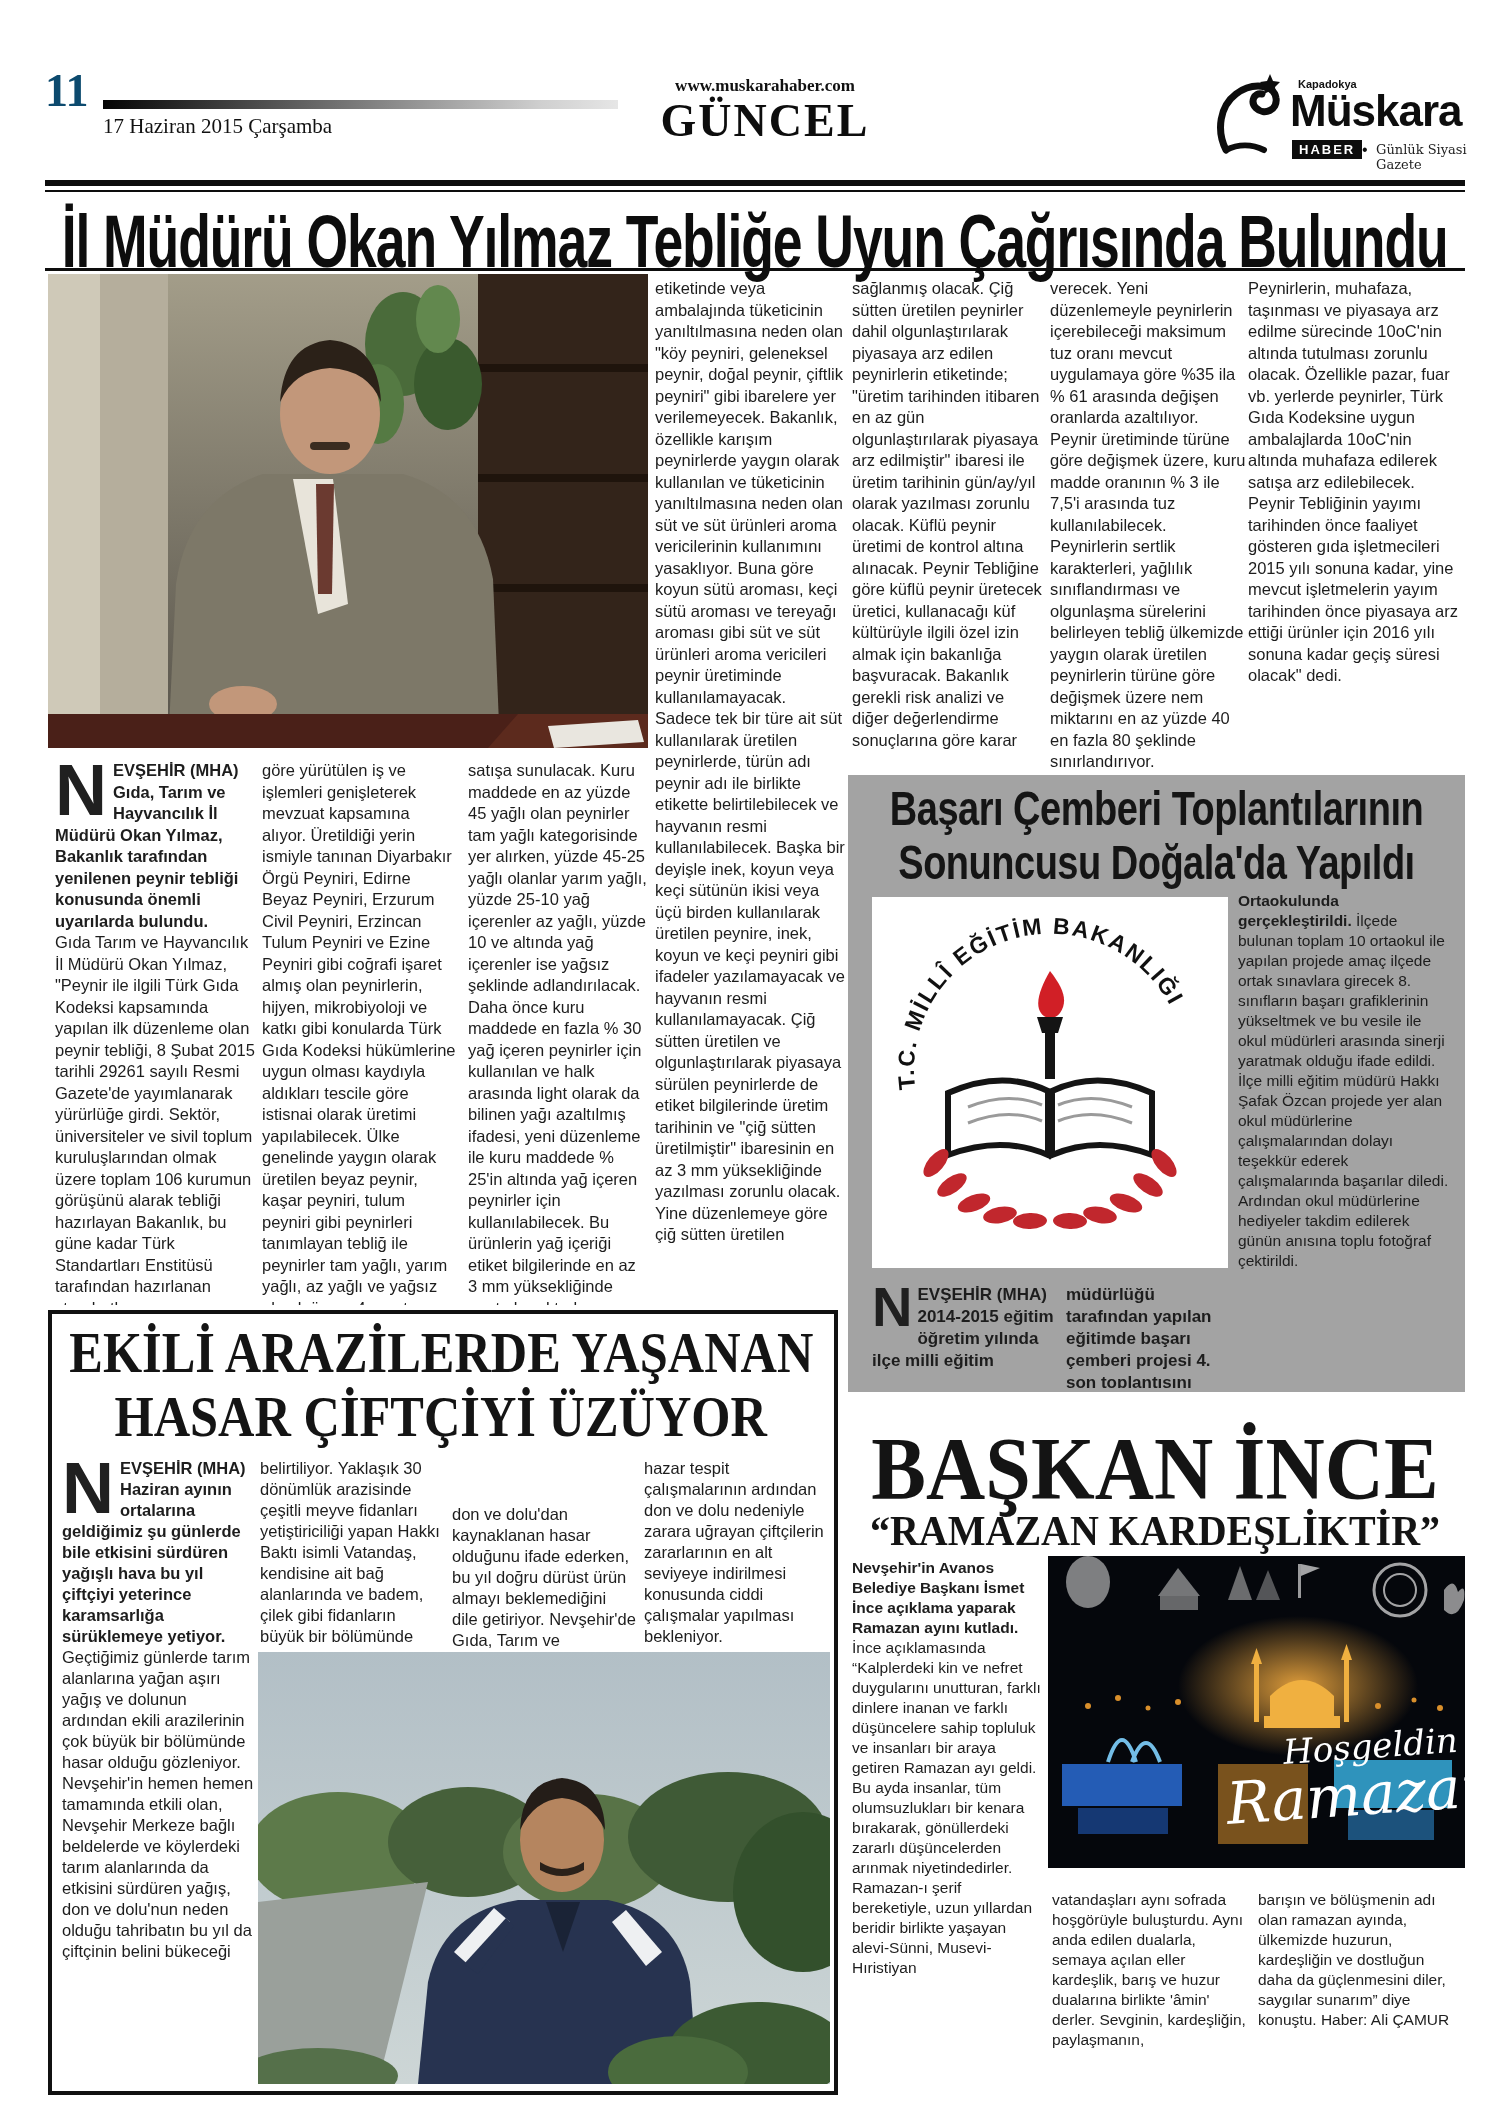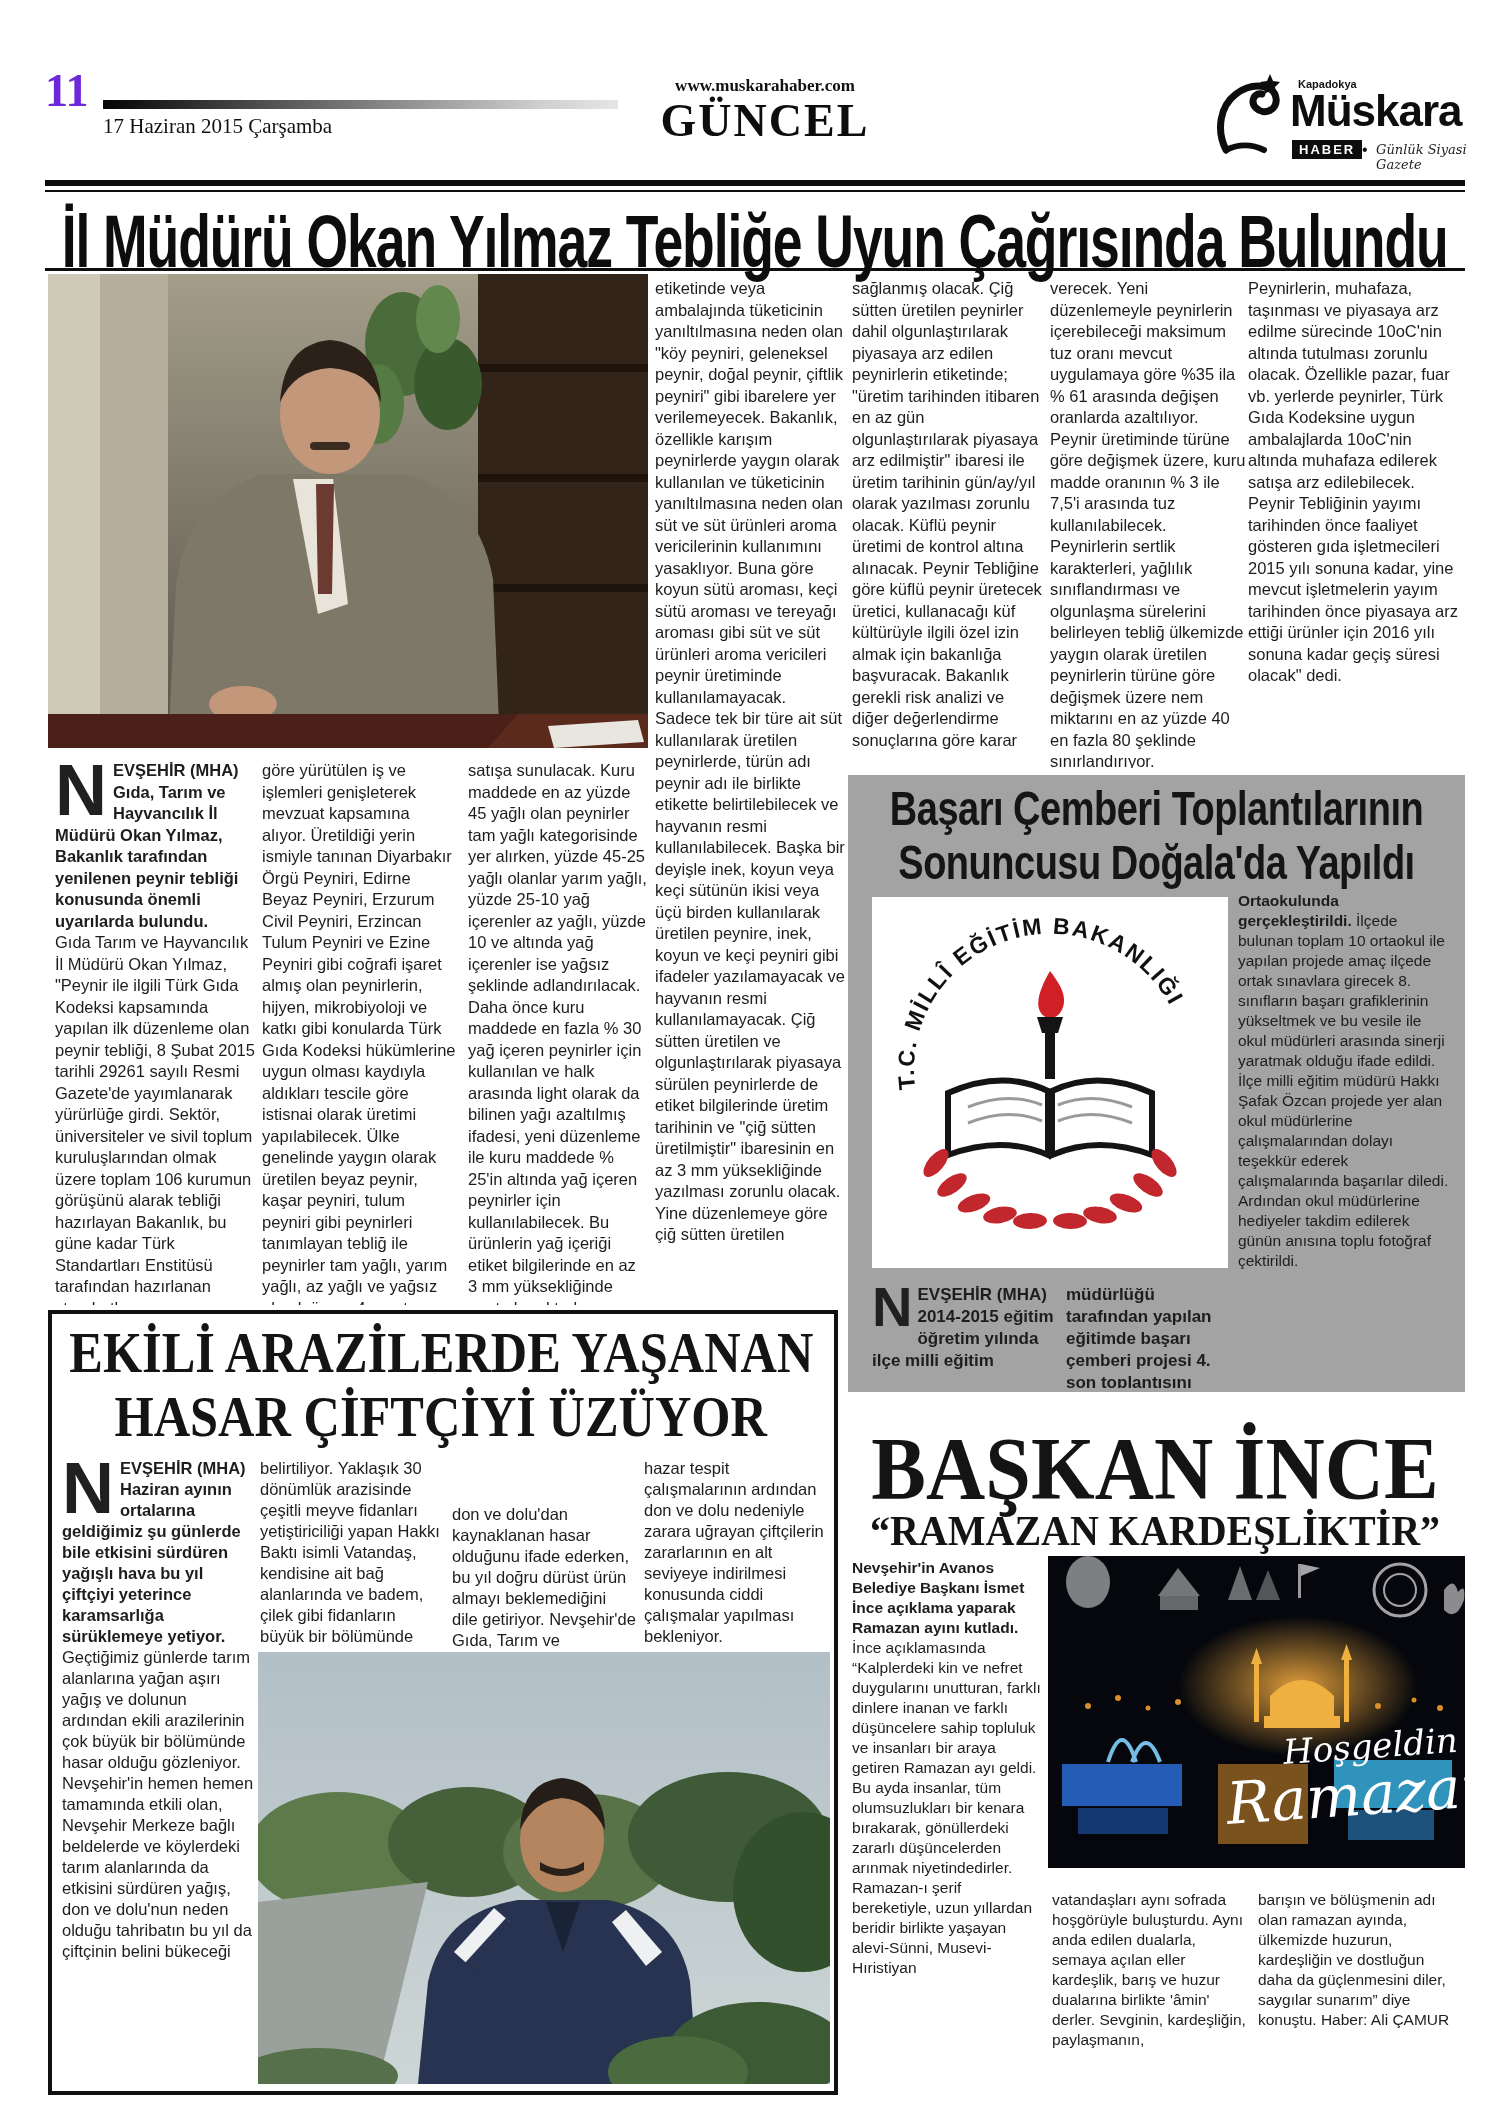--- a/index.html
+++ b/index.html
@@ -1,29 +1,29 @@
 <!DOCTYPE html>
 <html><head>
 <meta charset="utf-8">
 <style>
   html,body{margin:0;padding:0;background:#e8e8e8;}
   .page{position:relative;width:1500px;height:2109px;background:#ffffff;overflow:hidden;
         font-family:"Liberation Sans",sans-serif;color:#1c1c1c;}
   .abs{position:absolute;}
   .rule{background:#0d0d0d;}
   
-  .pagenum{font-family:"Liberation Serif",serif;font-weight:700;font-size:46px;color:#6d28d9;}
+  .pagenum{font-family:"Liberation Serif",serif;font-weight:700;font-size:46px;color:#0c4a6e;}
   .gradbar{height:9px;background:linear-gradient(to right,#050505,#cfcfcf 85%,#e6e6e6);}
   .date{font-family:"Liberation Serif",serif;font-size:21px;color:#111;}
   .website{font-family:"Liberation Serif",serif;font-weight:700;font-size:17px;color:#111;text-align:center;}
   .section{font-family:"Liberation Serif",serif;font-weight:900;font-size:46px;letter-spacing:2px;color:#0d0d0d;text-align:center;}
   .kapadokya{font-size:11px;font-weight:700;color:#111;}
   .brand{font-weight:900;font-size:44px;color:#0d0d0d;letter-spacing:-1px;}
   .haberbox{background:#0d0d0d;color:#fff;font-weight:700;font-size:13px;padding:2px 7px;letter-spacing:2px;}
-  .tagline{font-family:"DejaVu Serif",serif;font-style:italic;font-size:13px;color:#222;}
+  .tagline{font-family:"DejaVu Serif",serif;font-size:13px;color:#222;}
   .bullet{font-size:16px;color:#111;}
   
   .h-wrap{width:100%;text-align:center;white-space:nowrap;}
   .stretch{display:inline-block;transform-origin:center top;}
   .mainhead{font-weight:700;font-size:50px;letter-spacing:-1px;color:#0d0d0d;}
   .a2head{font-weight:700;font-size:38px;letter-spacing:-0.5px;color:#151515;}
   .slab{font-family:"Liberation Serif",serif;font-weight:900;color:#141414;}
   
   .col{position:absolute;overflow:hidden;font-size:16.5px;line-height:21.5px;color:#1d1d1d;}
   .col .blk{display:block;}

